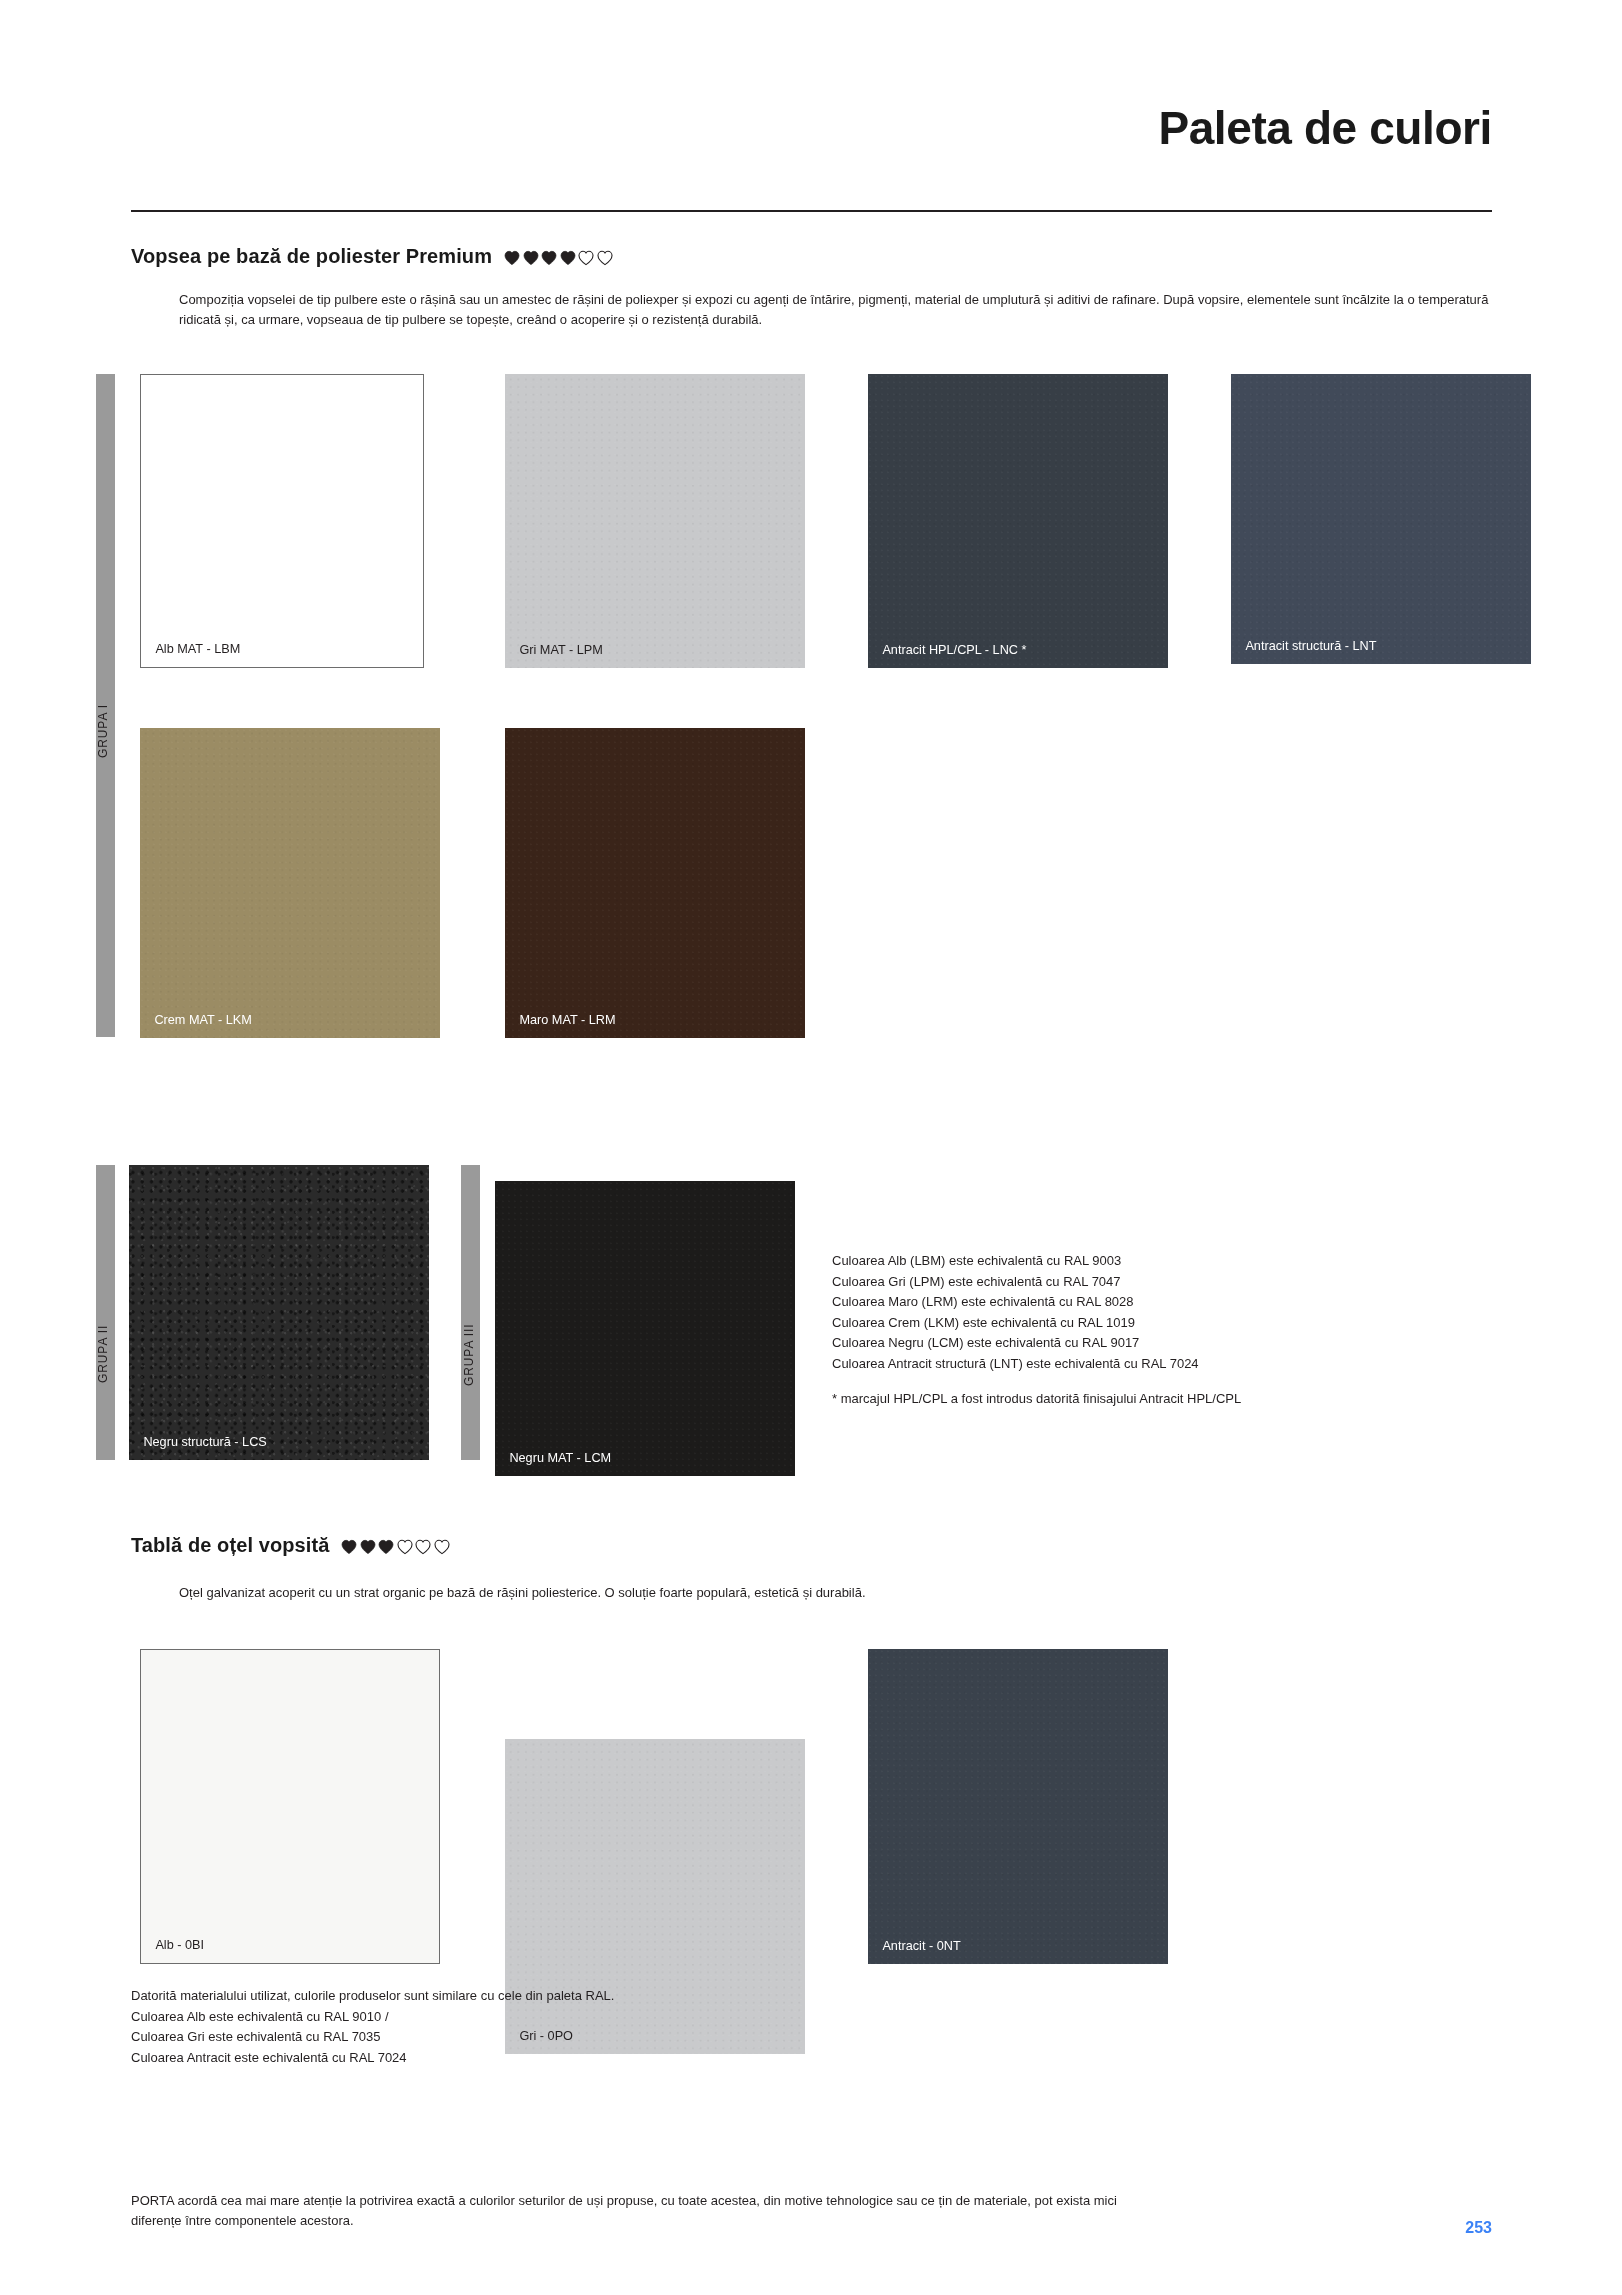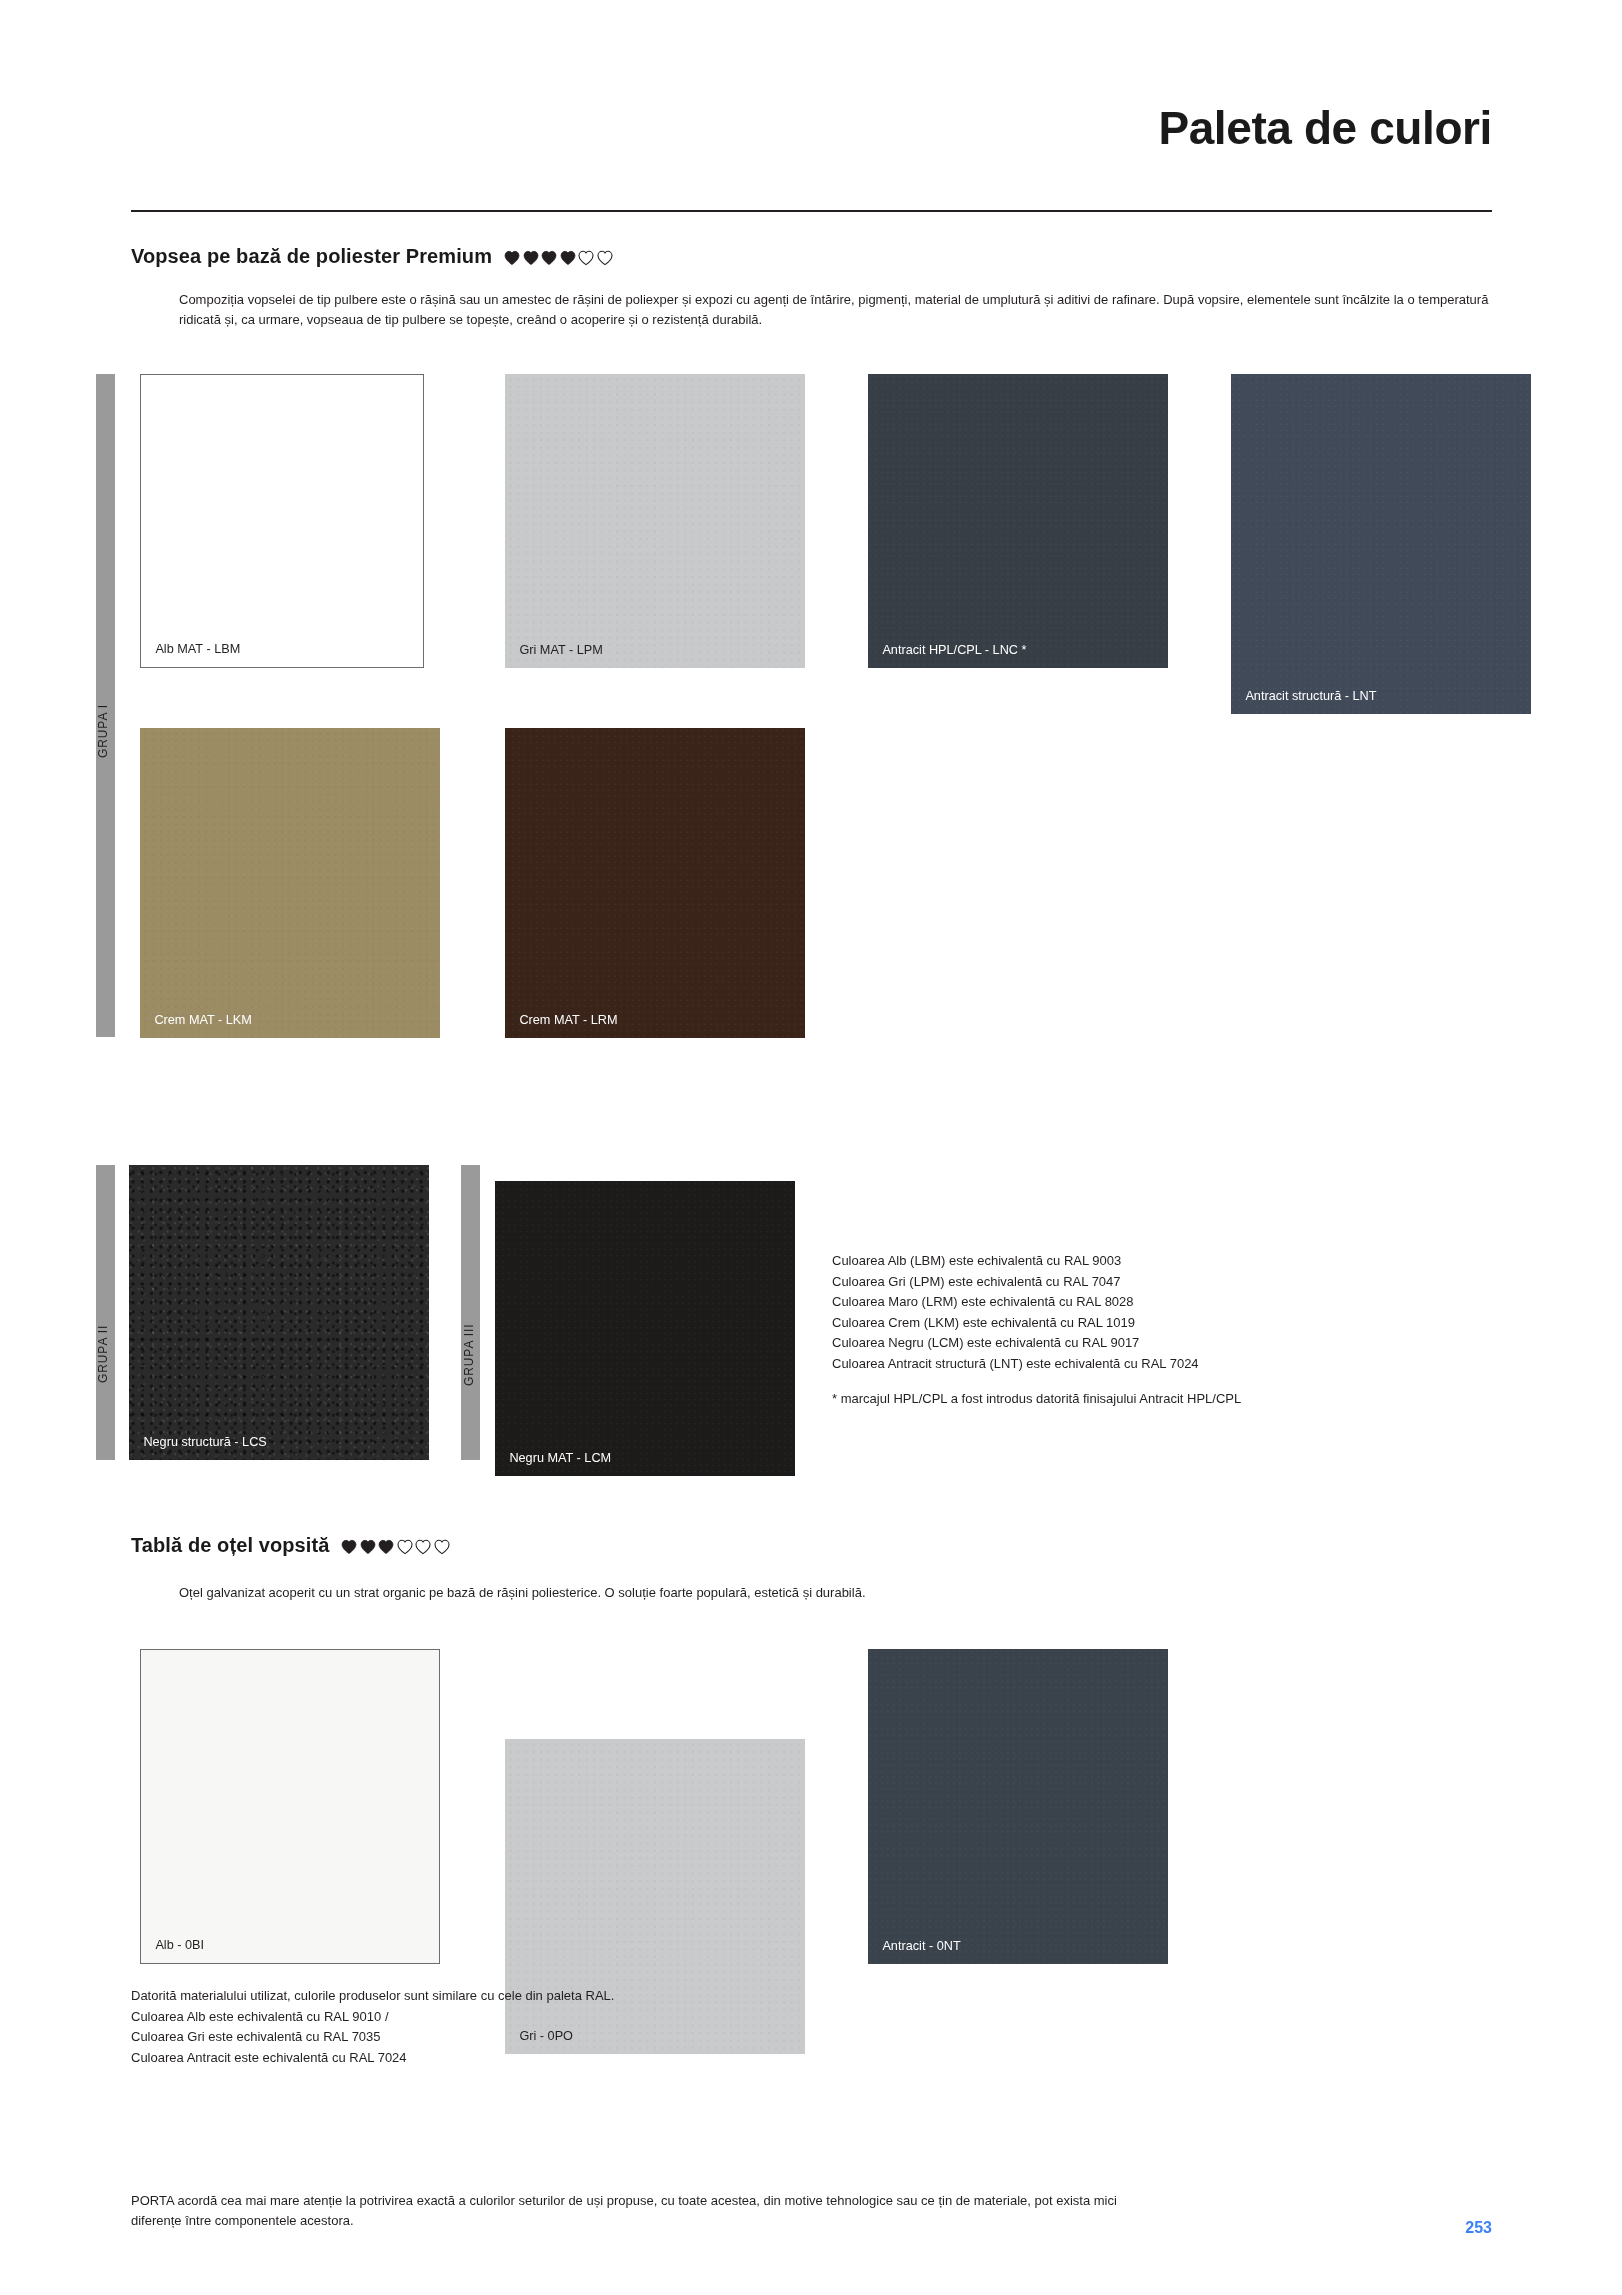--- a/index.html
+++ b/index.html
@@ -191,30 +191,30 @@
   </div>
 
   <div class="swatch tex-fine" style="left:505px; top:374px; width:300px; height:294px; background-color:#c8c9cb; color:#231f20;">
     <span class="label">Gri MAT - LPM</span>
   </div>
 
   <div class="swatch tex-fine" style="left:868px; top:374px; width:300px; height:294px; background-color:#373e46; color:#ffffff;">
     <span class="label">Antracit HPL/CPL - LNC *</span>
   </div>
 
-  <div class="swatch tex-fine" style="left:1231px; top:374px; width:300px; height:340px; background-color:#414a59; color:#ffffff;text-align:center;">
+  <div class="swatch tex-fine" style="left:1231px; top:374px; width:300px; height:290px; background-color:#414a59; color:#ffffff;text-align:center;">
     <span class="label">Antracit structură - LNT</span>
   </div>
 
   <div class="swatch tex-fine" style="left:140px; top:728px; width:300px; height:310px; background-color:#9b8c64; color:#ffffff;">
     <span class="label">Crem MAT - LKM</span>
   </div>
 
   <div class="swatch tex-fine" style="left:505px; top:728px; width:300px; height:310px; background-color:#3a2419; color:#ffffff;">
-    <span class="label">Crem MAT - LRM</span>
+    <span class="label">Maro MAT - LRM</span>
   </div>
 
   <div class="group-bar" style="left:96px; top:1165px; height:295px;"></div>
   <div class="group-label" style="left:110px; top:1369px;">GRUPA II</div>
 
   <div class="swatch tex-structure-dark" style="left:129px; top:1165px; width:300px; height:295px; color:#ffffff;">
     <span class="label">Negru structură - LCS</span>
   </div>
 
   <div class="group-bar" style="left:461px; top:1165px; height:295px;"></div>

